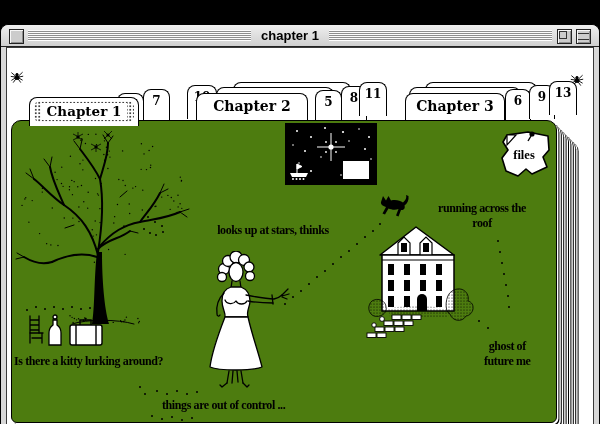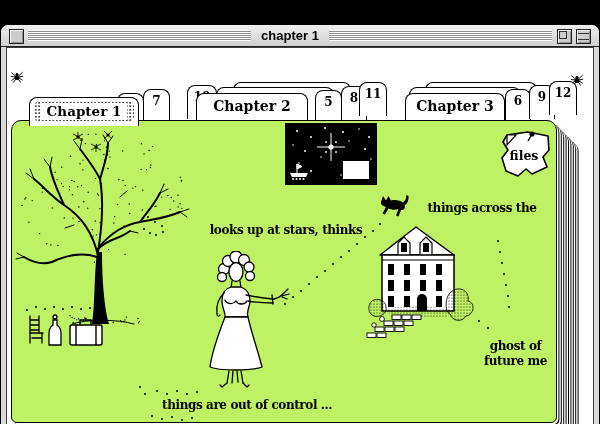--- a/index.html
+++ b/index.html
@@ -31,32 +31,32 @@
        padding-top:4px;font-weight:bold;font-size:12.5px;box-sizing:border-box;}
   .tab.ghost{z-index:4;}
   .tab.num{z-index:8;font-size:12px;}
   .tab.chapter{z-index:10;font-size:14px;}
   .tab.active{z-index:31;height:29px;padding:0;}
   .halftone{position:absolute;left:4px;right:4px;top:3px;height:21px;border-radius:6px;
             background:radial-gradient(circle,#000 24%,transparent 28%) 0 0/3.5px 3.5px;
             display:flex;align-items:center;justify-content:center;}
   .active-label{background:#fff;padding:0 6px;font-size:13.5px;font-weight:bold;line-height:17px;}
   
-  .card{position:absolute;left:4px;top:72px;width:544px;height:301px;background:#bef264;
+  .card{position:absolute;left:4px;top:72px;width:544px;height:301px;background:#4d7c0f;
         border:1.6px solid #000;border-radius:10px 10px 6px 6px;z-index:20;
         box-shadow:
           1.4px 1.4px 0 0 #fff, 2.4px 2.4px 0 0 #000,
           3.8px 3.8px 0 0 #fff, 4.8px 4.8px 0 0 #000,
           6.2px 6.2px 0 0 #fff, 7.2px 7.2px 0 0 #000,
           8.6px 8.6px 0 0 #fff, 9.6px 9.6px 0 0 #000,
           11px 11px 0 0 #fff, 12px 12px 0 0 #000,
           13.4px 13.4px 0 0 #fff, 14.4px 14.4px 0 0 #000,
           15.8px 15.8px 0 0 #fff, 16.8px 16.8px 0 0 #000,
           18.2px 18.2px 0 0 #fff, 19.2px 19.2px 0 0 #000,
-          20.6px 20.6px 0 0 #fff, 21.6px 21.6px 0 0 #000;}
+          20.6px 20.6px 0 0 #fff, 21.6px 21.6px 0 0 #000; font-family: Liberation Serif, serif;}
   .abs{position:absolute;}
   .ann{position:absolute;font-size:12px;font-weight:bold;letter-spacing:-0.4px;line-height:15px;
        white-space:nowrap;text-align:center;}
   .ann.center{text-align:center;white-space:normal;}
   .nightsky{position:absolute;background:#000;}
   .note-label{position:absolute;left:0;right:2px;top:20px;text-align:center;font-size:12.5px;
               font-weight:bold;}
   svg{display:block;}
 </style>
 </head>
@@ -120,21 +120,21 @@
       <div class="tab num" style="left:352px;top:34px;width:28px;z-index:9">
           <span>11</span>
         </div>
       <div class="tab num" style="left:498px;top:41px;width:26px">
           <span>6</span>
         </div>
       <div class="tab num" style="left:522px;top:37px;width:26px">
           <span>9</span>
         </div>
       <div class="tab num" style="left:542px;top:33px;width:28px;z-index:9">
-          <span>12</span>
+          <span>13</span>
         </div>
 
       <div class="tab chapter" style="left:189px;top:45px;width:112px">
           <span>Chapter 2</span>
         </div>
       <div class="tab chapter" style="left:398px;top:45px;width:100px">
           <span>Chapter 3</span>
         </div>
 
       <div class="card">
@@ -510,26 +510,28 @@
             <circle cx="31" cy="4" r="2"></circle>
             <path d="M29,7 H33 L33,12 C36,14 37,17 37,20 V32 H25 V20 C25,17 26,14 29,12 Z"></path>
           </g>
           <g stroke="#000" stroke-width="1.4" fill="#fff">
             <path d="M56,12 V7 H67 V12" fill="none"></path>
             <rect x="46" y="12" width="32" height="20" rx="2"></rect>
             <path d="M52,12 V32 M72,12 V32"></path>
           </g>
         </svg>
 
-        <div class="ann center" style="left:168px;top:102px;width:212px">
+        <div class="ann center" style="left:155px;top:102px;width:212px">
           <div>looks up at stars, thinks</div>
         </div>
         <div class="ann center" style="left:400px;top:80px;width:140px">
-          <div>things across the</div>
-        </div>
+          <div>running across the</div>
+          <div>roof</div>
+        </div>
+        <div class="ann" style="left:2px;top:233px">Is there a kitty lurking around?</div>
         <div class="ann" style="left:472px;top:218px">
           <div>ghost of</div>
           <div>future me</div>
         </div>
         <div class="ann" style="left:150px;top:277px">things are out of control ...</div>
       </div>
 
       <div class="tab active" style="left:22px;top:49px;width:110px">
         <div class="halftone">
           <span class="active-label">Chapter 1</span>

